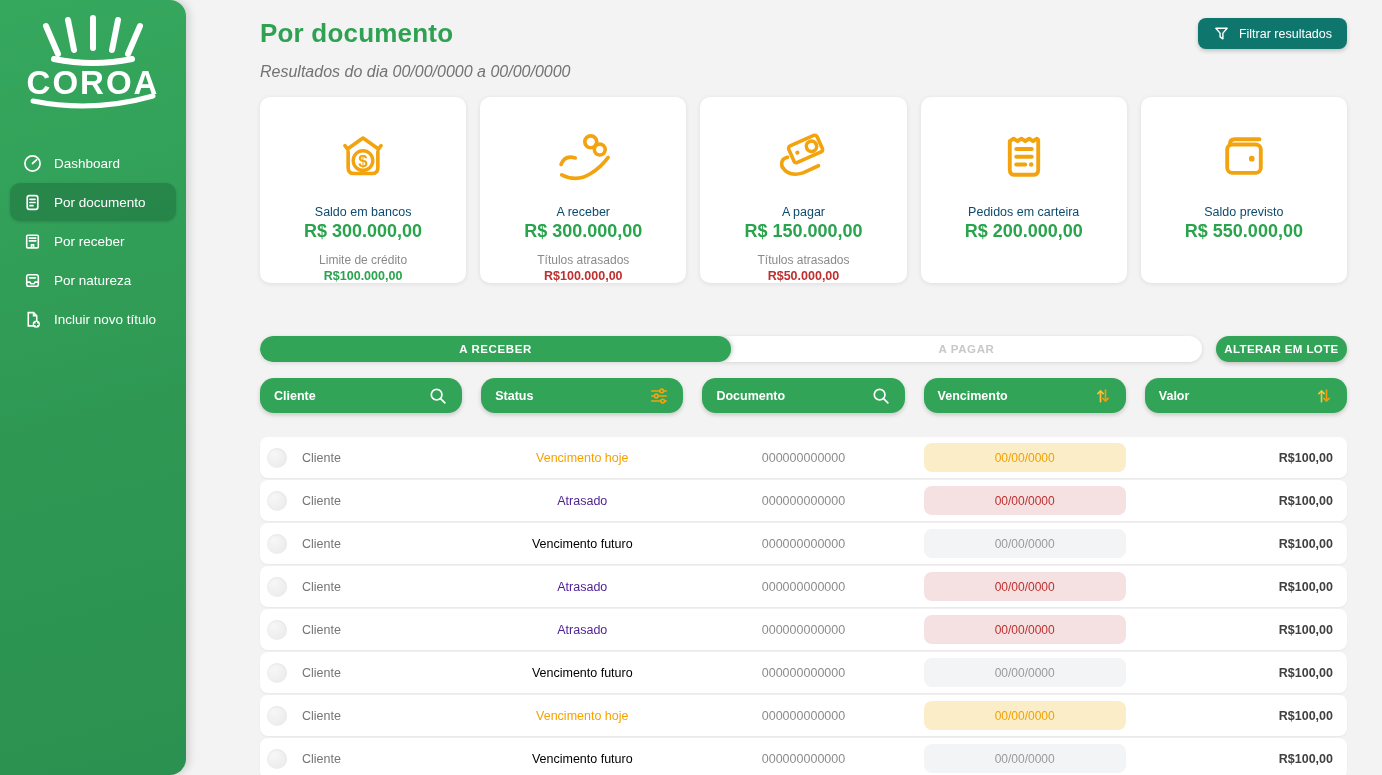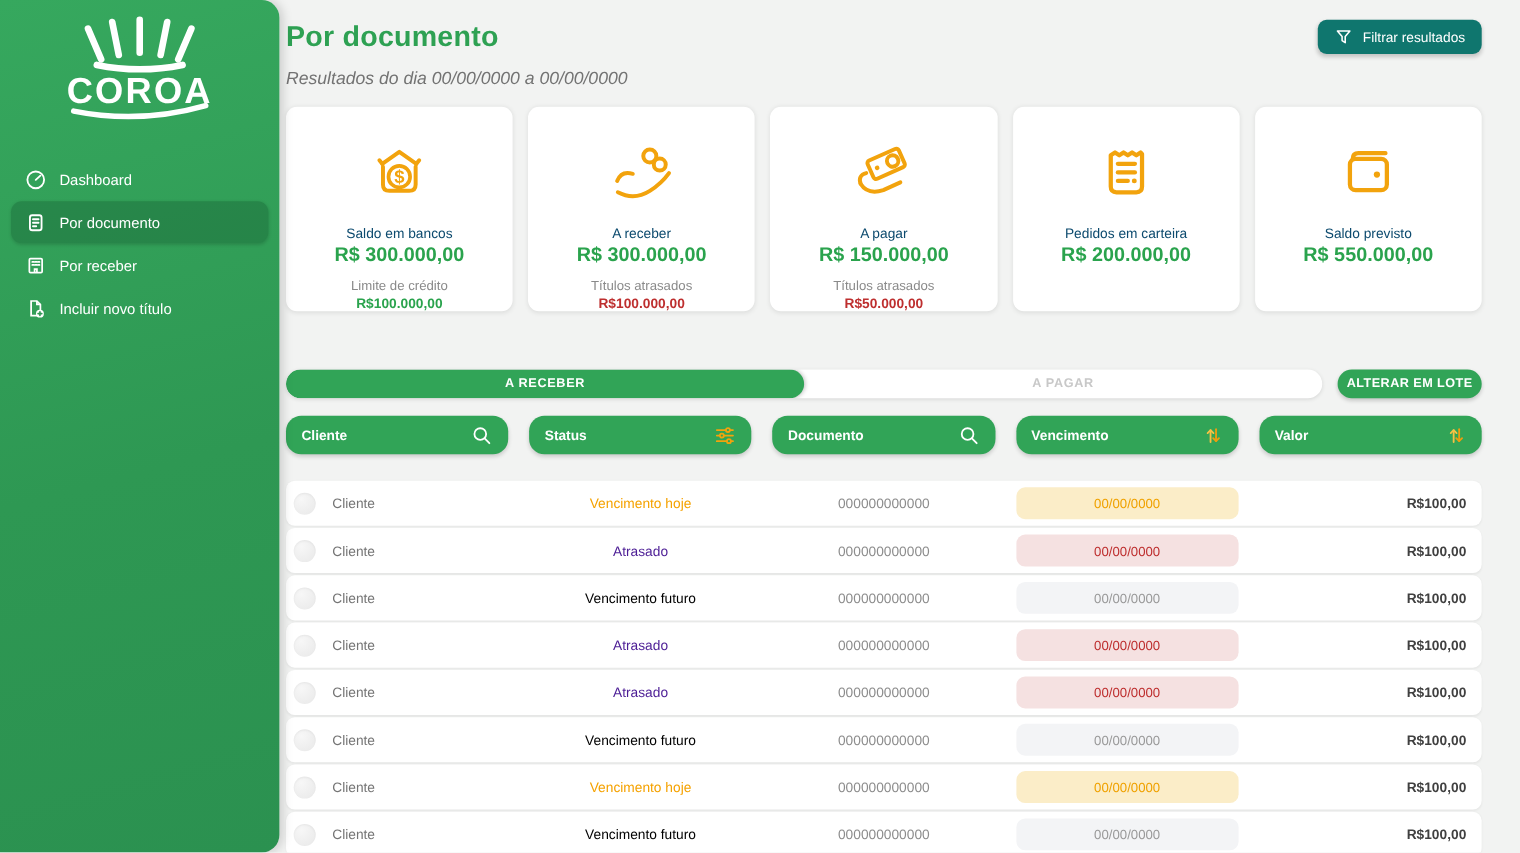--- a/index.html
+++ b/index.html
@@ -4,21 +4,21 @@
 <style>
   * { margin:0; padding:0; box-sizing:border-box; }
   html,body { width:1382px; height:775px; overflow:hidden; }
   body {
     font-family:"Liberation Sans","DejaVu Sans",sans-serif;
     background:#f2f3f2;
     position:relative;
   }
   
   .sidebar {
-    position:absolute; left:0; top:0; width:254px; height:775px;
+    position:absolute; left:0; top:0; width:186px; height:775px;
     background:linear-gradient(165deg,#36a85e 0%,#2e9853 55%,#2b9150 100%);
     border-radius:0 16px 16px 0;
     box-shadow:2px 0 10px rgba(0,0,0,.18);
     z-index:5;
   }
   .logo-wrap { padding:14px 0 0 0; display:flex; justify-content:center; }
   .nav { margin-top:30px; padding:0 10px; }
   .nav-item {
     display:flex; align-items:center; gap:12px;
     height:38px; padding:0 12px; margin-bottom:1px;
@@ -157,20 +157,30 @@
         <svg width="19" height="19" viewBox="0 0 18 18" fill="none" stroke="#fff" stroke-width="1.5">
           <rect x="3.5" y="3" width="11" height="12" rx="1"></rect>
           <path d="M6 5.8 H7.4 M8.4 5.8 H9.8 M10.8 5.8 H12.2 M6 8.4 H7.4 M8.4 8.4 H9.8 M10.8 8.4 H12.2" stroke-linecap="round"></path>
           <path d="M8 15 V12 H10 V15"></path>
           </svg>
       </span>
       <span>Por receber</span>
     </div>
     <div class="nav-item">
       <span class="nav-icon">
+        <svg width="19" height="19" viewBox="0 0 18 18" fill="none" stroke="#fff" stroke-width="1.5">
+          <rect x="3.5" y="3.5" width="11" height="11" rx="2"></rect>
+          <path d="M6.2 6.5 H11.8" stroke-linecap="round"></path>
+          <path d="M3.5 10.5 H6.5 L7.6 12 H10.4 L11.5 10.5 H14.5"></path>
+          </svg>
+      </span>
+      <span>Por natureza</span>
+    </div>
+    <div class="nav-item">
+      <span class="nav-icon">
         <svg width="19" height="19" viewBox="0 0 18 18" fill="none">
           <path d="M5 2.5 H10 L13 5.5 V15 H5 Z" stroke="#fff" stroke-width="1.5"></path>
           <path d="M10 2.5 V5.5 H13" stroke="#fff" stroke-width="1.5"></path>
           <circle cx="12.6" cy="13.4" r="3.4" fill="#fff"></circle>
           <path d="M12.6 11.8 V15 M11 13.4 H14.2" stroke="#2E9853" stroke-width="1.4" stroke-linecap="round"></path>
           </svg>
       </span>
       <span>Incluir novo título</span>
     </div>
   </nav>

